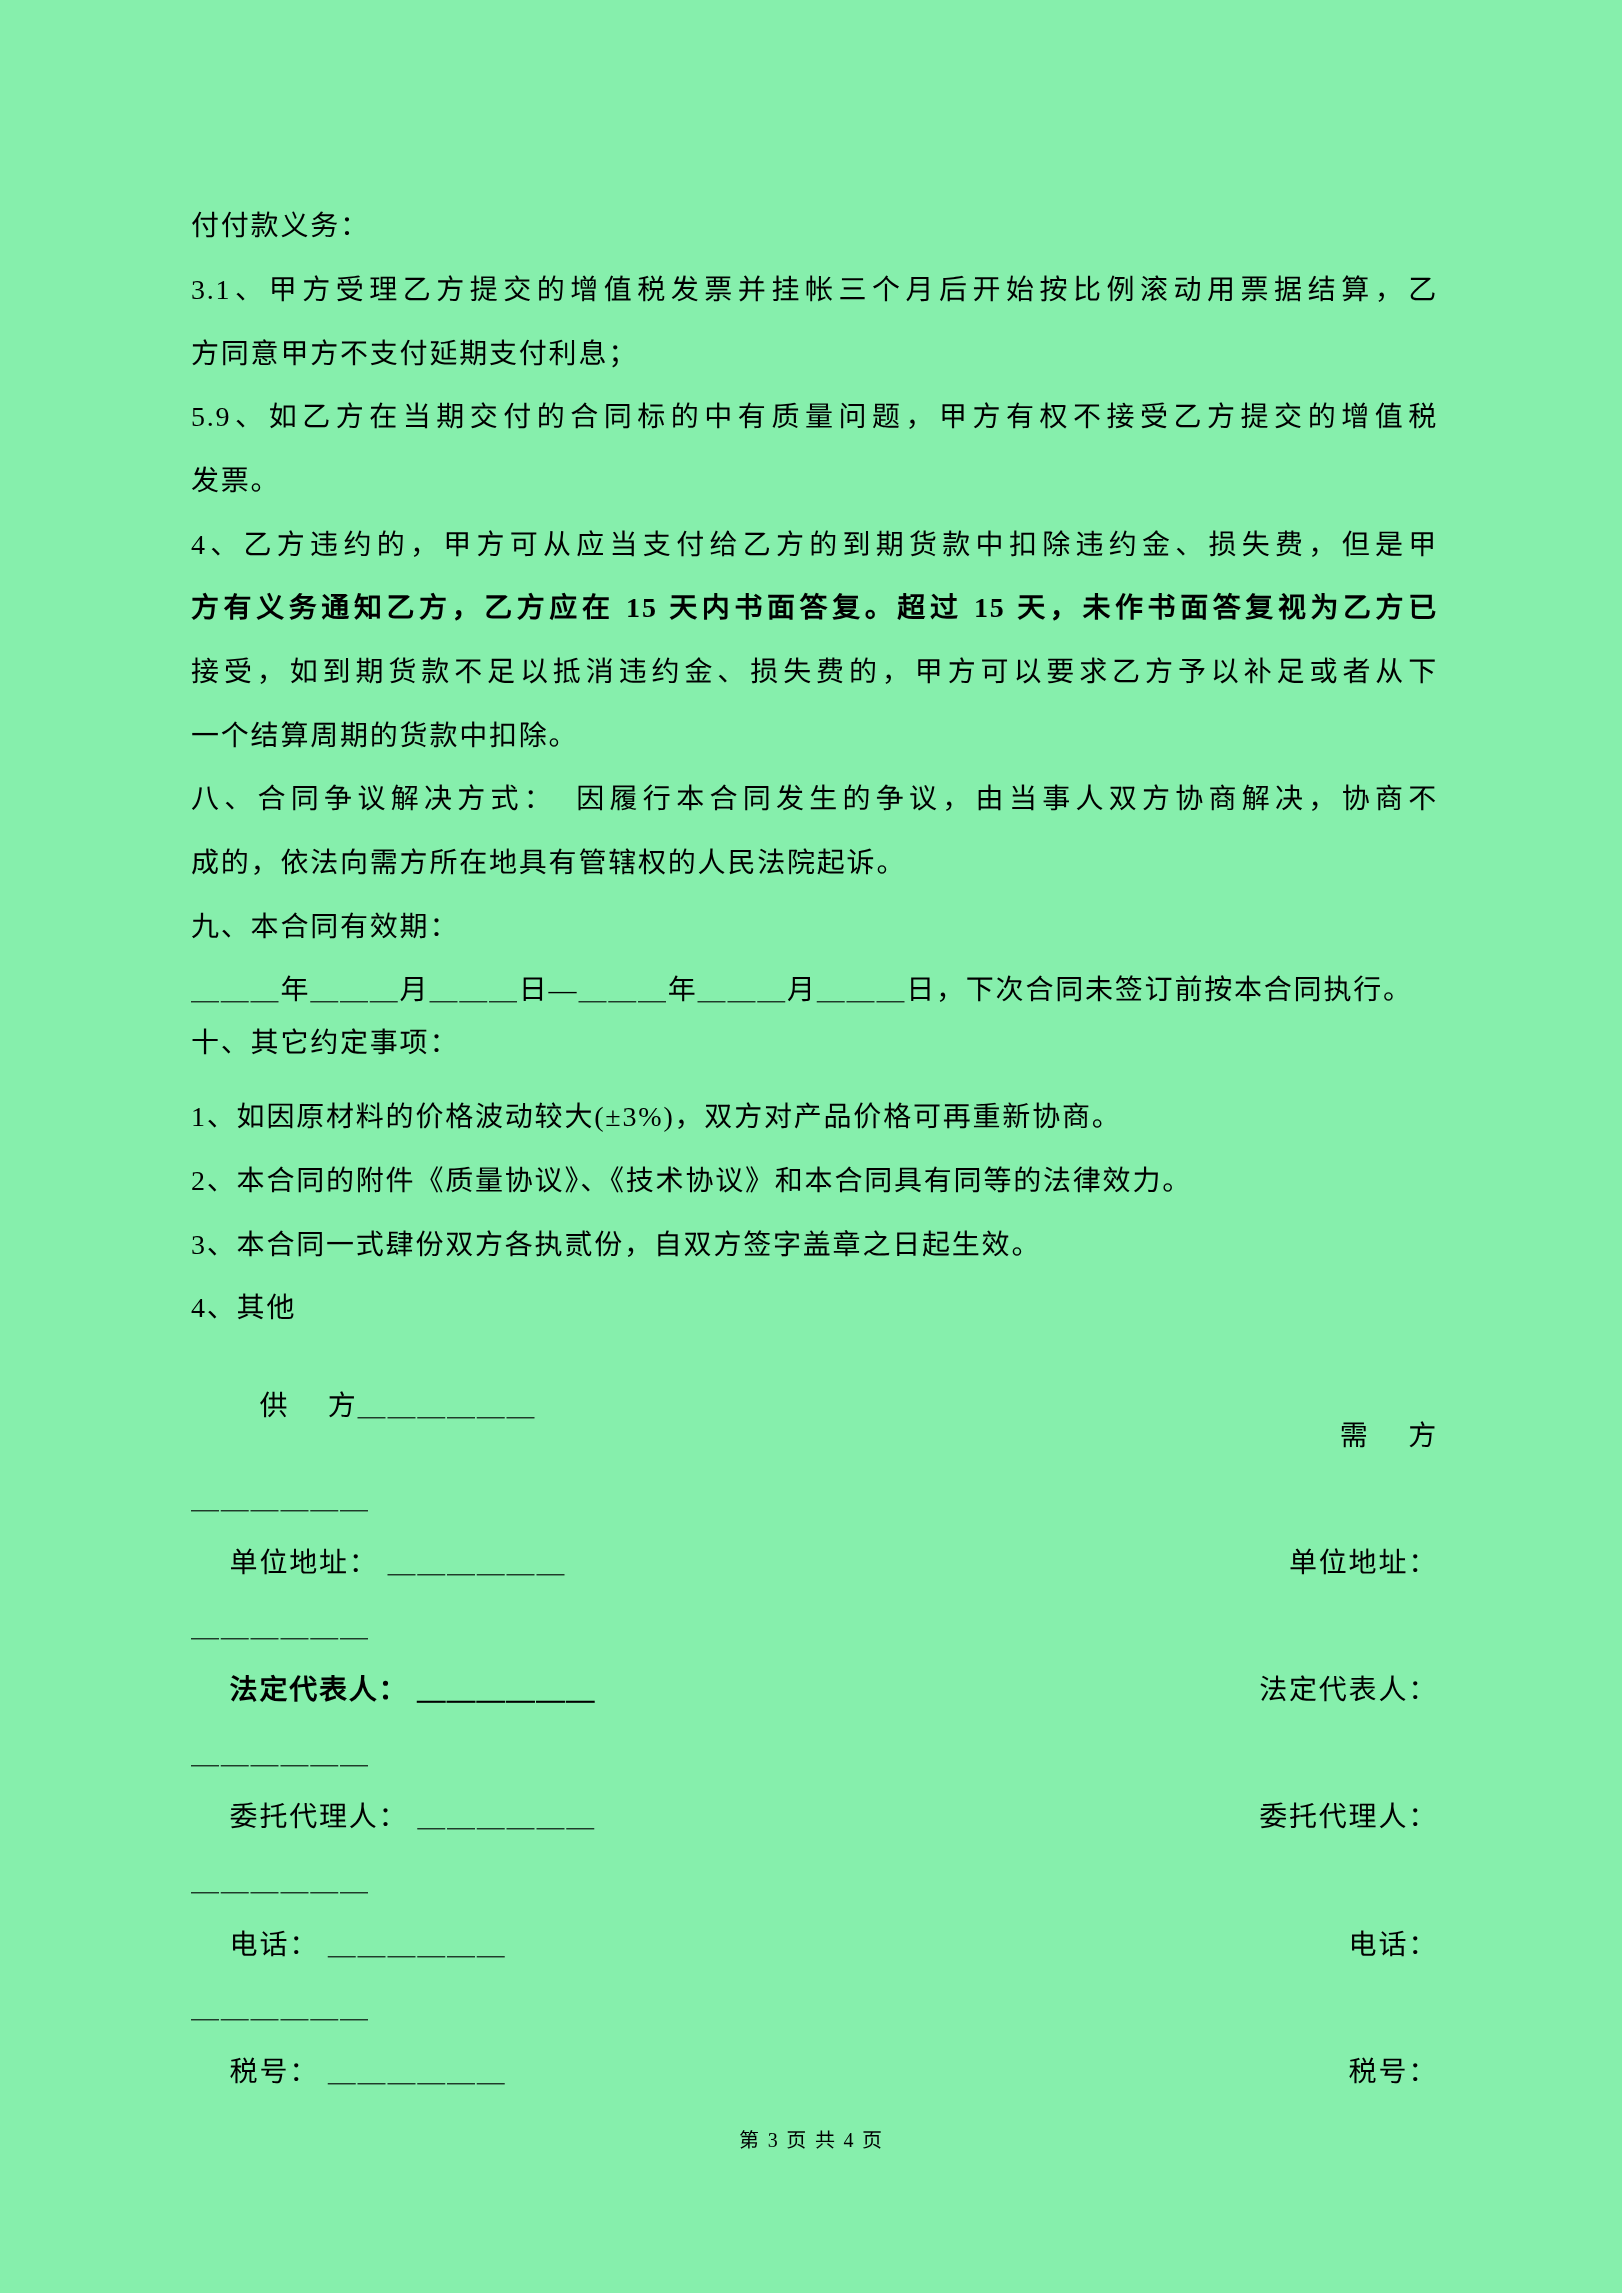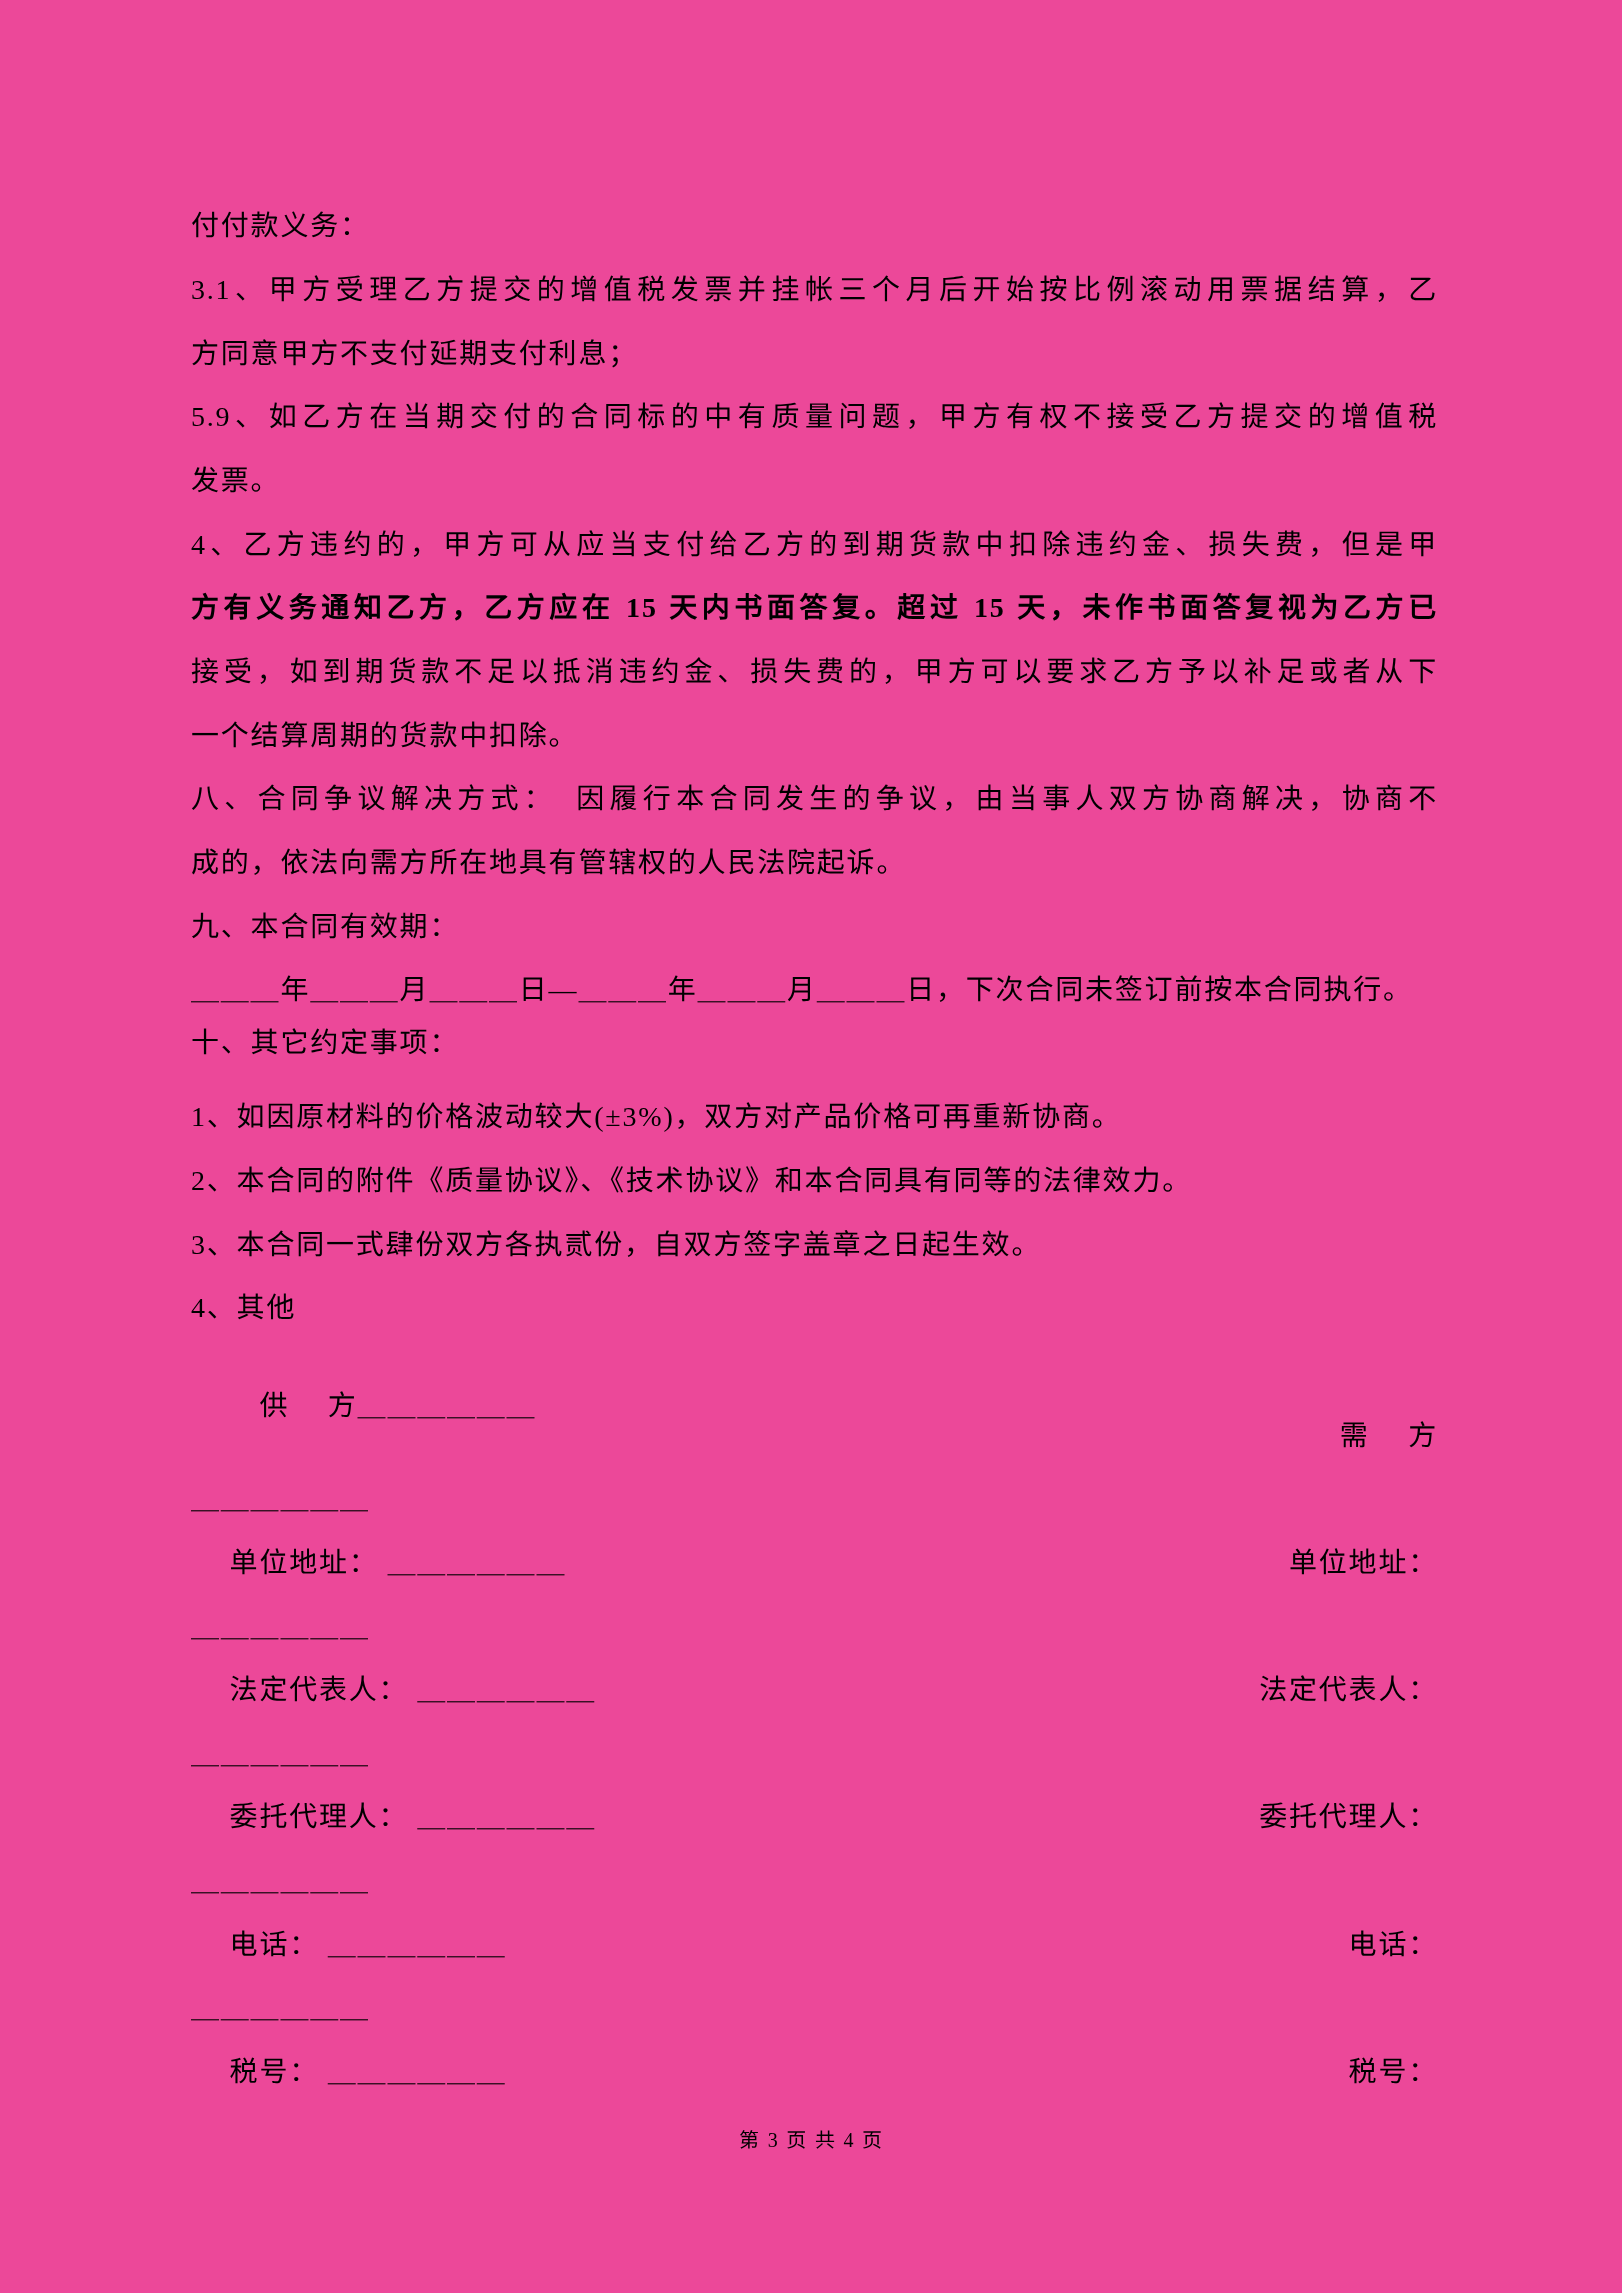--- a/index.html
+++ b/index.html
@@ -4,21 +4,21 @@
 <style>
   html, body {
     margin: 0;
     padding: 0;
     background: #ffffff;
   }
   .page {
     position: relative;
     width: 1623px;
     height: 2294px;
-    background: #ec4899;
+    background: #86efac;
     color: #000000;
     font-family: "Liberation Serif", "DejaVu Serif", serif;
     overflow: hidden;
   }
   
   .ln {
     position: absolute;
     left: 191px;
     font-size: 28px;
     line-height: 42px;
@@ -93,21 +93,21 @@
       <div class="ln" style="top: 1224px;">3、本合同一式肆份双方各执贰份，自双方签字盖章之日起生效。</div>
       <div class="ln" style="top: 1287px;">4、其他</div>
     </div>
   <div id="signature-block">
       <div class="sig-left" style="top: 1385px;">　　 供　 方＿＿＿＿＿＿</div>
       <div class="sig-right" style="top: 1415px;">需　 方</div>
       <div class="sig-wrap" style="top: 1478px;">＿＿＿＿＿＿</div>
       <div class="sig-left" style="top: 1542px;">　 单位地址： ＿＿＿＿＿＿</div>
       <div class="sig-right" style="top: 1542px;">单位地址：</div>
       <div class="sig-wrap" style="top: 1606px;">＿＿＿＿＿＿</div>
-      <div class="sig-left" style="top: 1669px;">　 法定代表人： ＿＿＿＿＿＿</div>
+      <div class="sig-left" style="top: 1669px; font-weight: bold;">　 法定代表人： ＿＿＿＿＿＿</div>
       <div class="sig-right" style="top: 1669px;">法定代表人：</div>
       <div class="sig-wrap" style="top: 1733px;">＿＿＿＿＿＿</div>
       <div class="sig-left" style="top: 1796px;">　 委托代理人： ＿＿＿＿＿＿</div>
       <div class="sig-right" style="top: 1796px;">委托代理人：</div>
       <div class="sig-wrap" style="top: 1860px;">＿＿＿＿＿＿</div>
       <div class="sig-left" style="top: 1924px; text-align: center;">　 电话： ＿＿＿＿＿＿</div>
       <div class="sig-right" style="top: 1924px;">电话：</div>
       <div class="sig-wrap" style="top: 1987px;">＿＿＿＿＿＿</div>
       <div class="sig-left" style="top: 2051px;">　 税号： ＿＿＿＿＿＿</div>
       <div class="sig-right" style="top: 2051px;">税号：</div>

